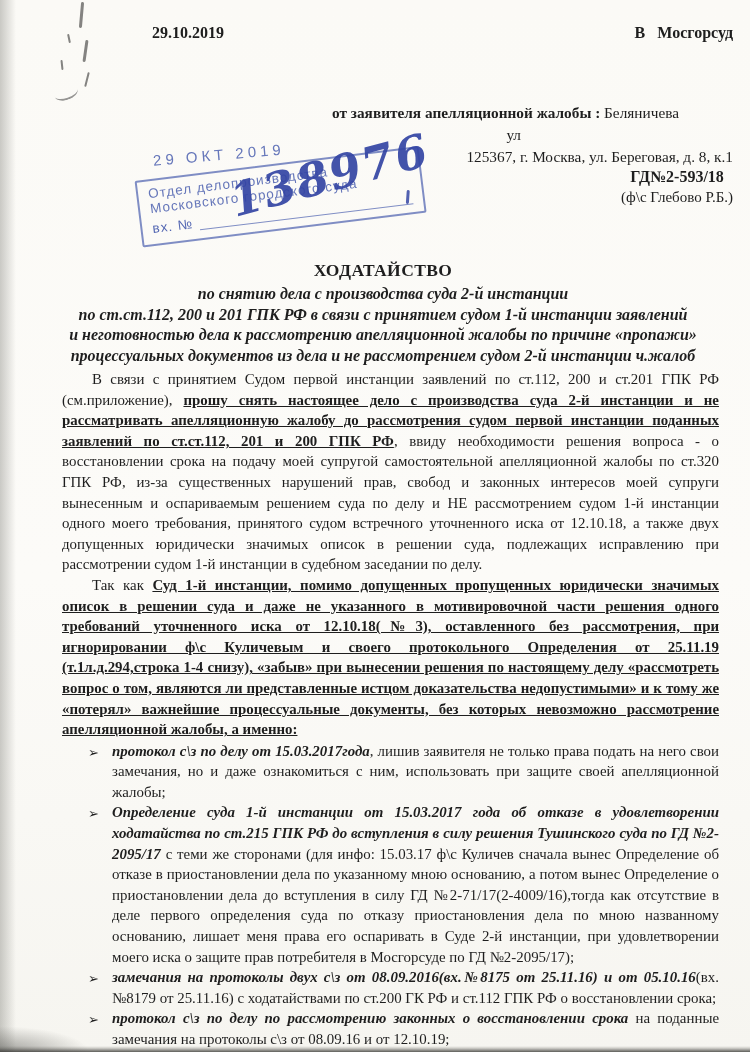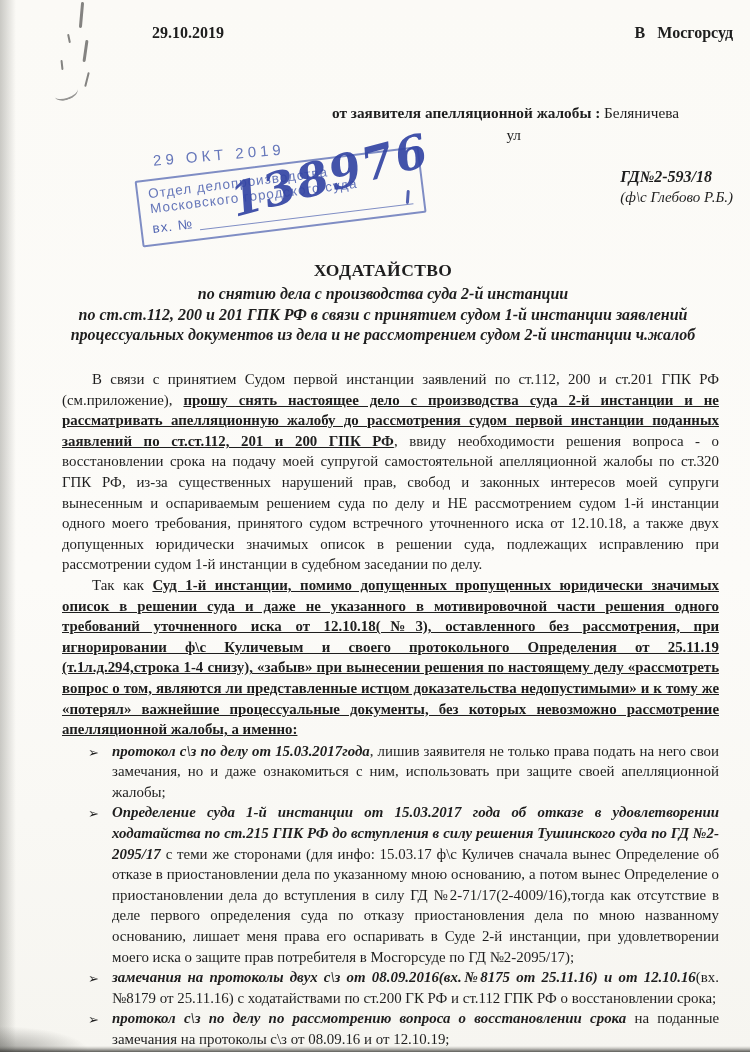--- a/index.html
+++ b/index.html
@@ -28,21 +28,21 @@
     border-bottom:2px solid #444;border-radius:50%;transform:rotate(-18deg);}
   
   .hdr-row{position:absolute;top:24px;left:152px;right:33px;display:flex;
     justify-content:space-between;font-weight:bold;font-size:16px;}
   .addr{position:absolute;top:66px;left:62px;right:33px;font-size:15.3px;line-height:22px;margin-top:36px;}
   .addr div{text-align:right;white-space:nowrap;}
   .addr .l1{padding-right:54px;}
   .addr .l1 .lbl{font-weight:bold;}
   .addr .l2{padding-right:178px;}
   .addr .l3{padding-right:212px;}
-  .case{position:absolute;top:166px;right:33px;text-align:left;line-height:21px;font-style:italic;}
+  .case{position:absolute;top:166px;right:33px;text-align:center;line-height:21px;}
   .case .no{font-weight:bold;font-size:16px;}
   .case .jd{font-size:15px;}
   
   .stamp{position:absolute;left:138px;top:140px;width:310px;height:120px;
     transform:rotate(-6deg);color:#4d61b0;font-family:"Liberation Sans",sans-serif;}
   .stamp-date{margin-left:20px;font-size:15px;letter-spacing:4px;opacity:.85;transform:rotate(1deg);}
   .stamp-box{margin-top:5px;width:262px;border:2px solid rgba(77,97,176,.75);
     border-radius:2px;padding:5px 10px 8px;transform:rotate(-1deg);opacity:.95;}
   .stamp-box .sl{font-size:13.5px;letter-spacing:1px;opacity:.9;white-space:nowrap;}
   .stamp-l3{display:flex;align-items:flex-end;margin-top:5px;font-size:13.5px;letter-spacing:1px;}
@@ -90,20 +90,21 @@
     <span>29.10.2019</span>
     <span>В&nbsp;&nbsp;&nbsp;Мосгорсуд</span>
   </div>
 
   <div class="addr">
     <div class="l1">
       <span class="lbl">от заявителя апелляционной жалобы :</span>
       <span>Беляничева</span>
     </div>
     <div class="l3">ул</div>
+    <div class="l5">125367, г. Москва, ул. Береговая, д. 8, к.1</div>
   </div>
 
   <div class="stamp">
     <div class="stamp-date">29 ОКТ 2019</div>
     <div class="stamp-box">
       <div class="sl">Отдел делопроизводства</div>
       <div class="sl">Московского городского суда</div>
       <div class="stamp-l3">
         <span>вх. №</span>
         <span class="stamp-fill"></span>
@@ -115,39 +116,40 @@
 
   <div class="case">
     <div class="no">ГД№2-593/18</div>
     <div class="jd">(ф\с Глебово Р.Б.)</div>
   </div>
 
   <div class="titleblk">
     <div class="h">ХОДАТАЙСТВО</div>
     <div class="s">по снятию дела с производства суда 2-й инстанции</div>
     <div class="s">по ст.ст.112, 200 и 201 ГПК РФ в связи с принятием судом 1-й инстанции заявлений</div>
+    <div class="s">и неготовностью дела к рассмотрению апелляционной жалобы по причине «пропажи»</div>
     <div class="s">процессуальных документов из дела и не рассмотрением судом 2-й инстанции ч.жалоб</div>
   </div>
 
   <div class="docbody">
     <p><span>В связи с принятием Судом первой инстанции заявлений по ст.112, 200 и ст.201 ГПК РФ (см.приложение), </span><span class="st-b st-u">прошу снять настоящее дело с производства суда 2-й инстанции и не рассматривать апелляционную жалобу до рассмотрения судом первой инстанции поданных заявлений по ст.ст.112, 201 и 200 ГПК РФ</span><span>, ввиду необходимости решения вопроса - о восстановлении срока на подачу моей супругой самостоятельной апелляционной жалобы по ст.320 ГПК РФ, из-за существенных нарушений прав, свобод и законных интересов моей супруги вынесенным и оспариваемым решением суда по делу и НЕ рассмотрением судом 1-й инстанции одного моего требования, принятого судом встречного уточненного иска от 12.10.18, а также двух допущенных юридически значимых описок в решении суда, подлежащих исправлению при рассмотрении судом 1-й инстанции в судебном заседании по делу.</span></p>
     <p><span>Так как </span><span class="st-b st-u">Суд 1-й инстанции, помимо допущенных пропущенных юридически значимых описок в решении суда и даже не указанного в мотивировочной части решения одного требований уточненного иска от 12.10.18(№3), оставленного без рассмотрения, при игнорировании ф\с Куличевым и своего протокольного Определения от 25.11.19 (т.1л.д.294,строка 1-4 снизу), «забыв» при вынесении решения по настоящему делу «рассмотреть вопрос о том, являются ли представленные истцом доказательства недопустимыми» и к тому же «потерял» важнейшие процессуальные документы, без которых невозможно рассмотрение апелляционной жалобы, а именно:</span></p>
     <div class="bullets">
         <div class="bullet">
           <span class="marker">➢</span>
           <span class="btxt"><span class="st-b st-i">протокол с\з по делу от 15.03.2017года</span><span>, лишив заявителя не только права подать на него свои замечания, но и даже ознакомиться с ним, использовать при защите своей апелляционной жалобы;</span></span>
         </div>
         <div class="bullet">
           <span class="marker">➢</span>
           <span class="btxt"><span class="st-b st-i">Определение суда 1-й инстанции от 15.03.2017 года об отказе в удовлетворении ходатайства по ст.215 ГПК РФ до вступления в силу решения Тушинского суда по ГД №2-2095/17</span><span> с теми же сторонами (для инфо: 15.03.17 ф\с Куличев сначала вынес Определение об отказе в приостановлении дела по указанному мною основанию, а потом вынес Определение о приостановлении дела до вступления в силу ГД №2-71/17(2-4009/16),тогда как отсутствие в деле первого определения суда по отказу приостановления дела по мною названному основанию, лишает меня права его оспаривать в Суде 2-й инстанции, при удовлетворении моего иска о защите прав потребителя в Мосгорсуде по ГД №2-2095/17);</span></span>
         </div>
         <div class="bullet">
           <span class="marker">➢</span>
-          <span class="btxt"><span class="st-b st-i">замечания на протоколы двух  с\з от 08.09.2016(вх.№8175 от 25.11.16) и от 12.10.16</span><span>(вх.№8179 от 25.11.16) с ходатайствами по ст.200 ГК РФ и ст.112 ГПК РФ о восстановлении срока;</span></span>
+          <span class="btxt"><span class="st-b st-i">замечания на протоколы двух  с\з от 08.09.2016(вх.№8175 от 25.11.16) и от 05.10.16</span><span>(вх.№8179 от 25.11.16) с ходатайствами по ст.200 ГК РФ и ст.112 ГПК РФ о восстановлении срока;</span></span>
         </div>
         <div class="bullet">
           <span class="marker">➢</span>
-          <span class="btxt"><span class="st-b st-i">протокол с\з по делу по рассмотрению вопроса о восстановлении срока</span><span> на поданные замечания на протоколы с\з от 08.09.16 и от 12.10.19;</span></span>
+          <span class="btxt"><span class="st-b st-i">протокол с\з по делу по рассмотрению законных о восстановлении срока</span><span> на поданные замечания на протоколы с\з от 08.09.16 и от 12.10.19;</span></span>
         </div>
       </div>
   </div>
 
 </div>
 
 </body></html>

